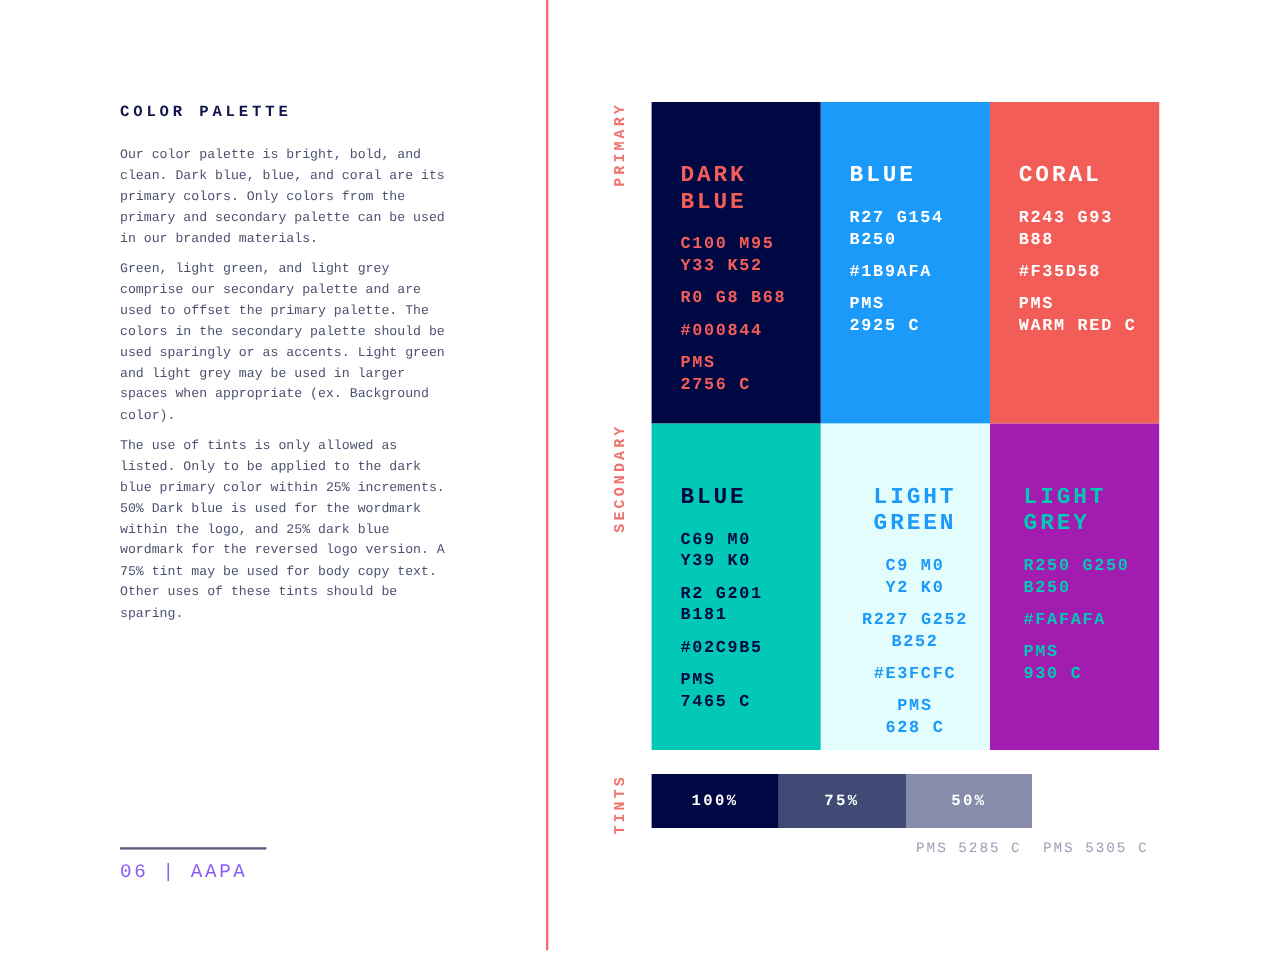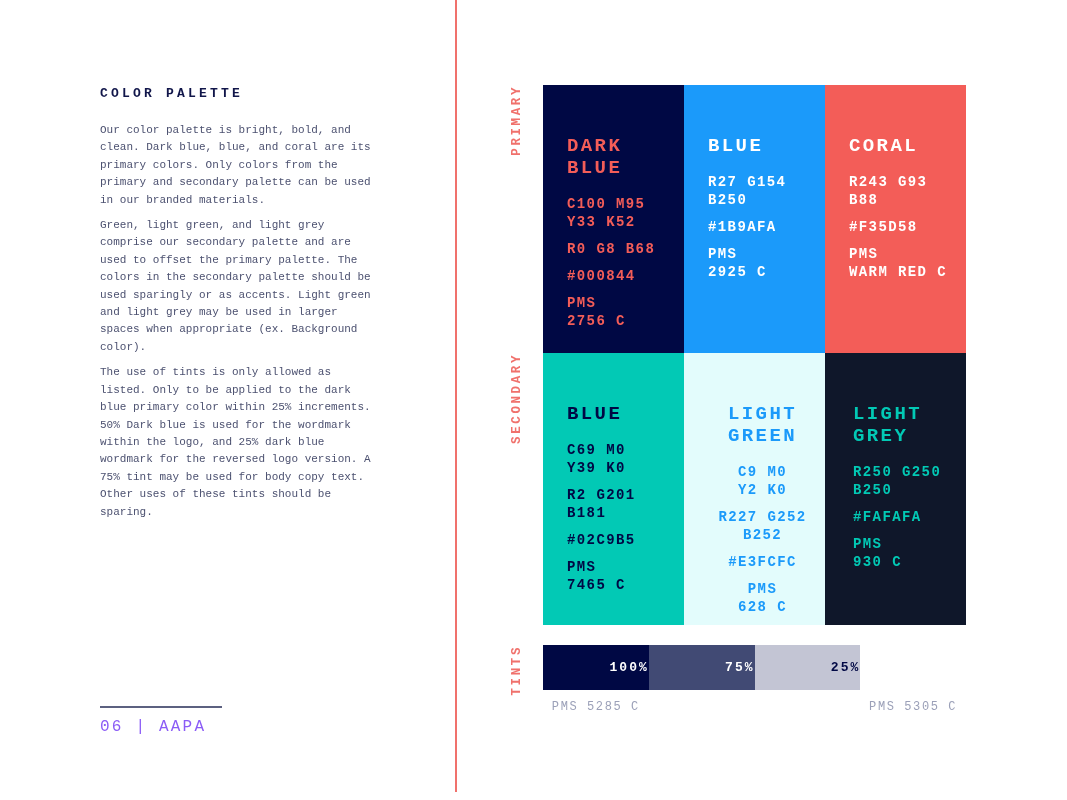--- a/index.html
+++ b/index.html
@@ -32,23 +32,23 @@
   
   .row-label { position:absolute; left:-33px; top:0; height:100%; }
   .row-label span {
     display:block; writing-mode:vertical-rl; transform:rotate(180deg);
     font-size:12.5px; font-weight:bold; letter-spacing:2.6px;
   }
 
   
   .tints-wrap { position:relative; margin-top:20px; }
   .tints-bar { display:flex; height:45px; width:423px; }
-  .tint-seg { width:25%; display:flex; align-items:center; justify-content:flex-end;
+  .tint-seg { width:25%; display:flex; align-items:center; justify-content:center;
               font-size:13px; font-weight:bold; letter-spacing:2px; }
-  .pms-row { display:flex; justify-content:space-between; width:423px; margin-top:10px; }
+  .pms-row { display:flex; justify-content:flex-end; width:423px; margin-top:10px; }
   .pms-cell { width:25%; text-align:center; font-size:12px; letter-spacing:1.6px; color:#9ba0b8; }
 </style>
 </head>
 <body>
 
 <div class="page">
 
   <div class="divider-v" style="background: rgb(240, 113, 108);"></div>
 
   <div class="left-col">
@@ -131,21 +131,21 @@
           <div>Y2 K0</div>
         </div>
         <div class="swatch-block">R227 G252 B252</div>
         <div class="swatch-block">#E3FCFC</div>
         <div class="swatch-block">
           <div>PMS</div>
           <div>628 C</div>
         </div>
       </div>
 
-      <div class="swatch" style="background: #0f172a; color: rgb(2, 201, 181); padding-left: 28px;">
+      <div class="swatch" style="background: #a21caf; color: rgb(2, 201, 181); padding-left: 28px;">
         <div class="swatch-title">LIGHT GREY</div>
         <div class="swatch-block">R250 G250 B250</div>
         <div class="swatch-block">#FAFAFA</div>
         <div class="swatch-block">
           <div>PMS</div>
           <div>930 C</div>
         </div>
       </div>
     </div>
 
@@ -153,22 +153,22 @@
       <div class="row-label" style="color: rgb(240, 113, 108);">
         <span>TINTS</span>
       </div>
       <div class="tints-bar">
         <div class="tint-seg" style="background: rgb(0, 8, 68); color: rgb(255, 255, 255);">
           <span>100%</span>
         </div>
         <div class="tint-seg" style="background: rgb(65, 74, 116); color: rgb(255, 255, 255);">
           <span>75%</span>
         </div>
-        <div class="tint-seg" style="background: rgb(195, 197, 212); color: rgb(0, 8, 68);">
-          <span>25%</span>
+        <div class="tint-seg" style="background: rgb(134, 140, 169); color: rgb(255, 255, 255);">
+          <span>50%</span>
         </div>
       </div>
       <div class="pms-row">
         <div class="pms-cell">PMS 5285 C</div>
         <div class="pms-cell">PMS 5305 C</div>
       </div>
     </div>
 
   </div>
 </div>

